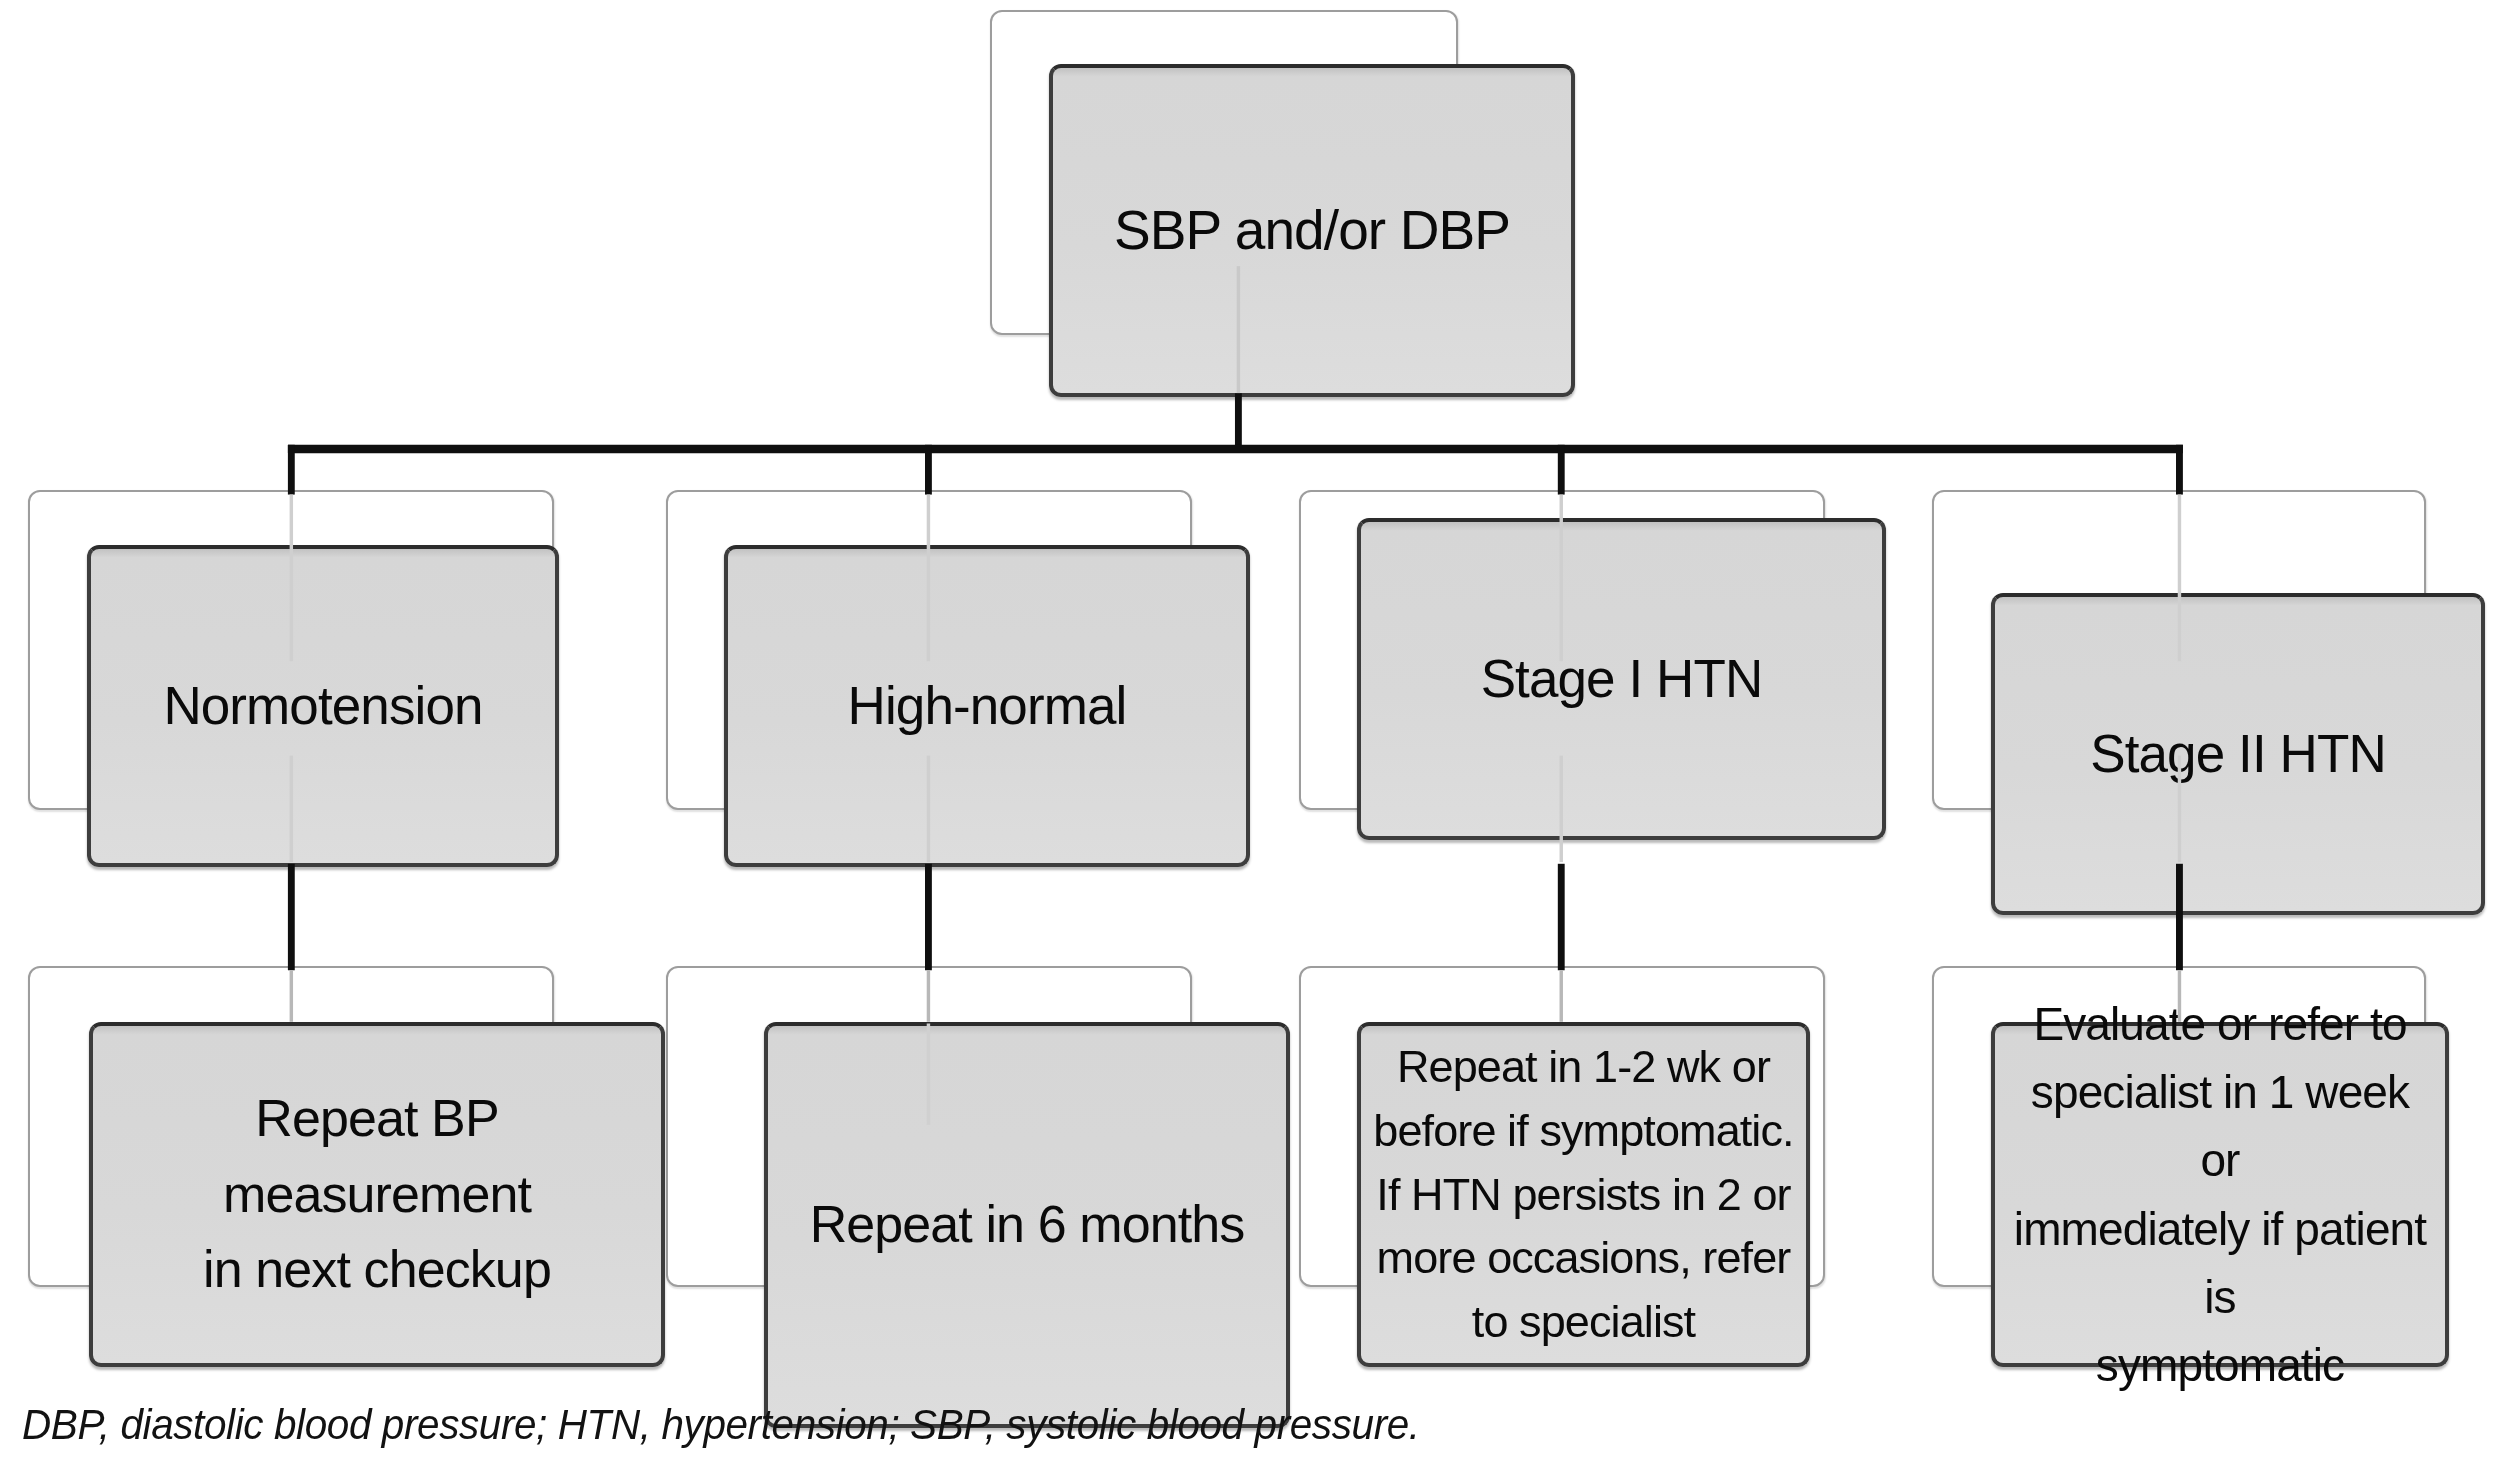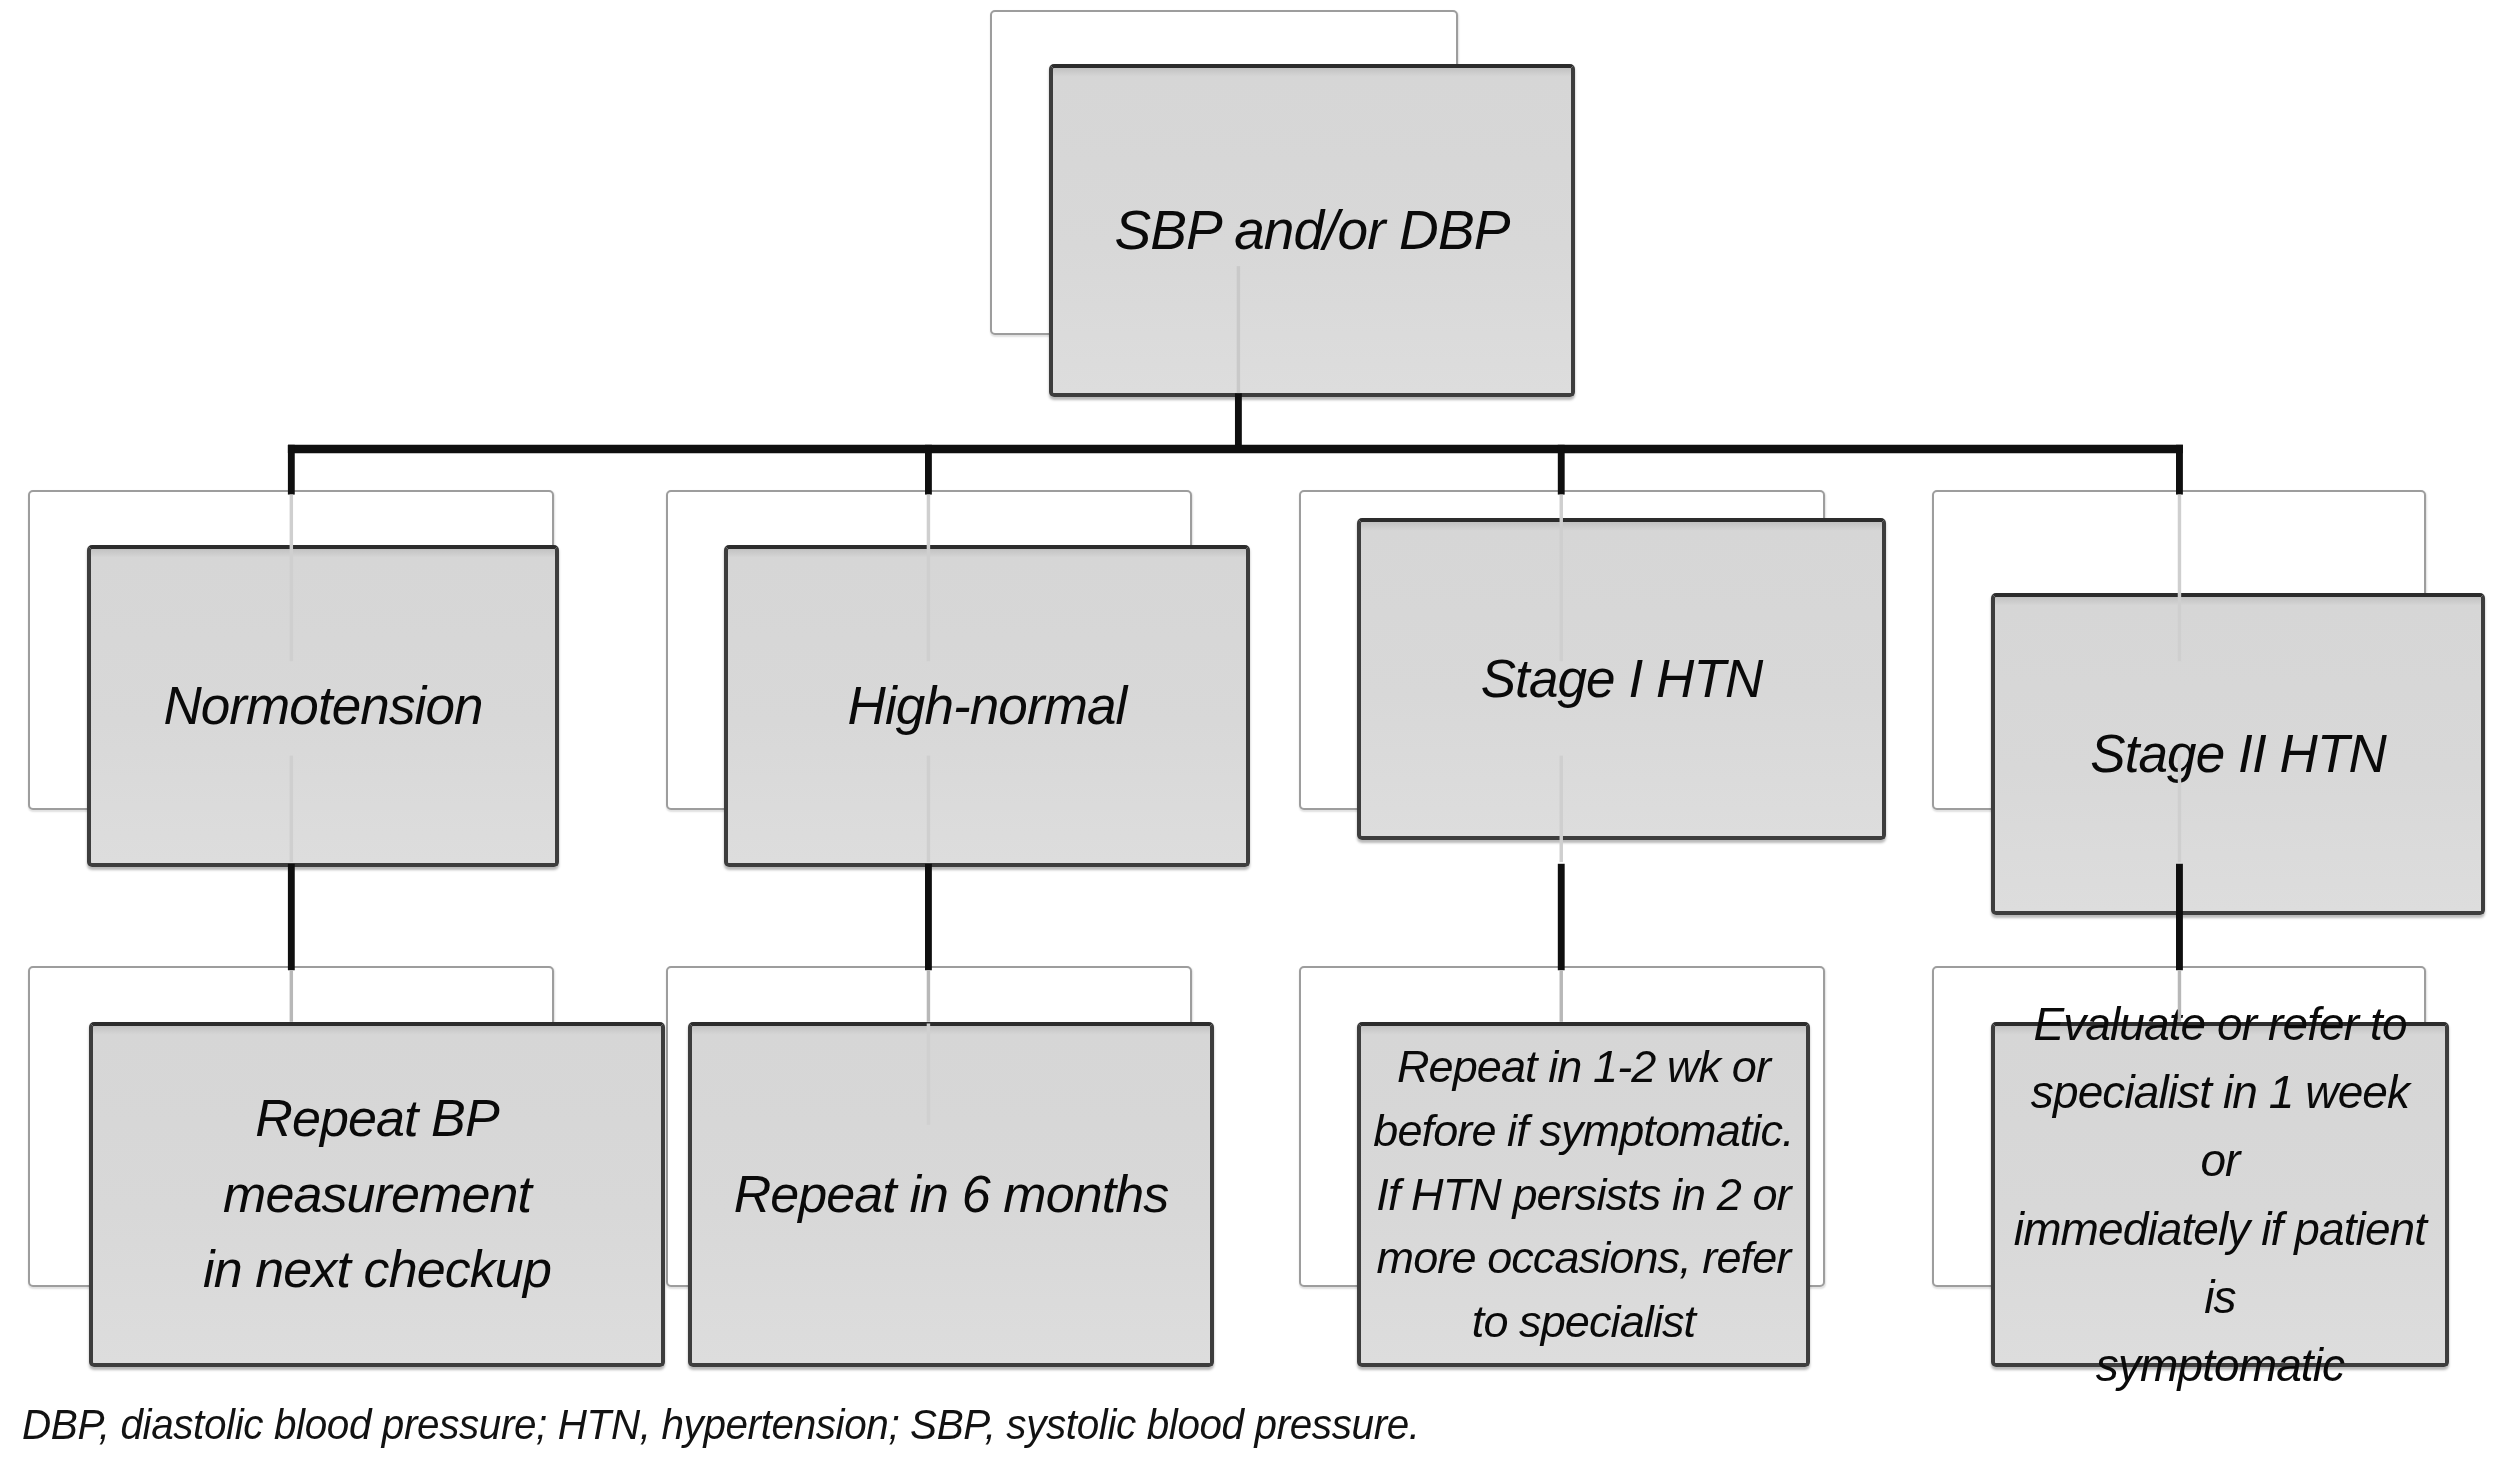--- a/index.html
+++ b/index.html
@@ -11,22 +11,21 @@
   #stage {
     position: relative;
     width: 2512px;
     height: 1482px;
     background: #ffffff;
     overflow: hidden;
   }
   .card {
     position: absolute;
     box-sizing: border-box;
-    border-radius: 5px;
-    font-style: italic;
+    border-radius: 12px;
   }
   .back-card {
     background: #ffffff;
     border: 2.6px solid #9d9d9d;
     box-shadow: 0.9px 1.7px 1.7px rgba(0,0,0,0.12);
   }
   .front-card {
     background: linear-gradient(180deg, #c2c2c2 0px, #d6d6d6 8.6px, #d8d8d8 55%, #dddddd 100%);
     border: 4.3px solid #3d3d3d;
     border-top-color: #2c2c2c;
@@ -56,21 +55,21 @@
   .g3 .back-mid  { left: 1299px; top: 490px; width: 526px; height: 320px; }
   .g3 .front-mid { left: 1357px; top: 518px; width: 529px; height: 322px; }
   .g4 .back-mid  { left: 1932px; top: 490px; width: 494px; height: 320px; }
   .g4 .front-mid { left: 1991px; top: 545px; width: 494px; height: 322px; margin-top: 48px; }
   .front-mid .label { font-size: 53px; }
 
   
   .g1 .back-bot  { left: 28px;   top: 966px; width: 526px; height: 321px; }
   .g1 .front-bot { left: 89px;  top: 1022px; width: 576px; height: 345px; }
   .g2 .back-bot  { left: 666px;  top: 966px; width: 526px; height: 321px; }
-  .g2 .front-bot { left: 688px;  top: 1022px; width: 526px; height: 345px; }
+  .g2 .front-bot { left: 764px;  top: 1022px; width: 526px; height: 406px; }
   .g3 .back-bot  { left: 1299px; top: 966px; width: 526px; height: 321px; }
   .g3 .front-bot { left: 1357px; top: 1022px; width: 453px; height: 345px; text-align: center; }
   .g4 .back-bot  { left: 1932px; top: 966px; width: 494px; height: 321px; }
   .g4 .front-bot { left: 1991px; top: 1022px; width: 458px; height: 345px; }
   .g1 .front-bot .label { font-size: 52px; }
   .g2 .front-bot .label { font-size: 52px; }
   .g3 .front-bot .label { font-size: 45px; line-height: 1.42; }
   .g4 .front-bot .label { font-size: 46px; line-height: 1.48; }
 
   #connector-layer {

